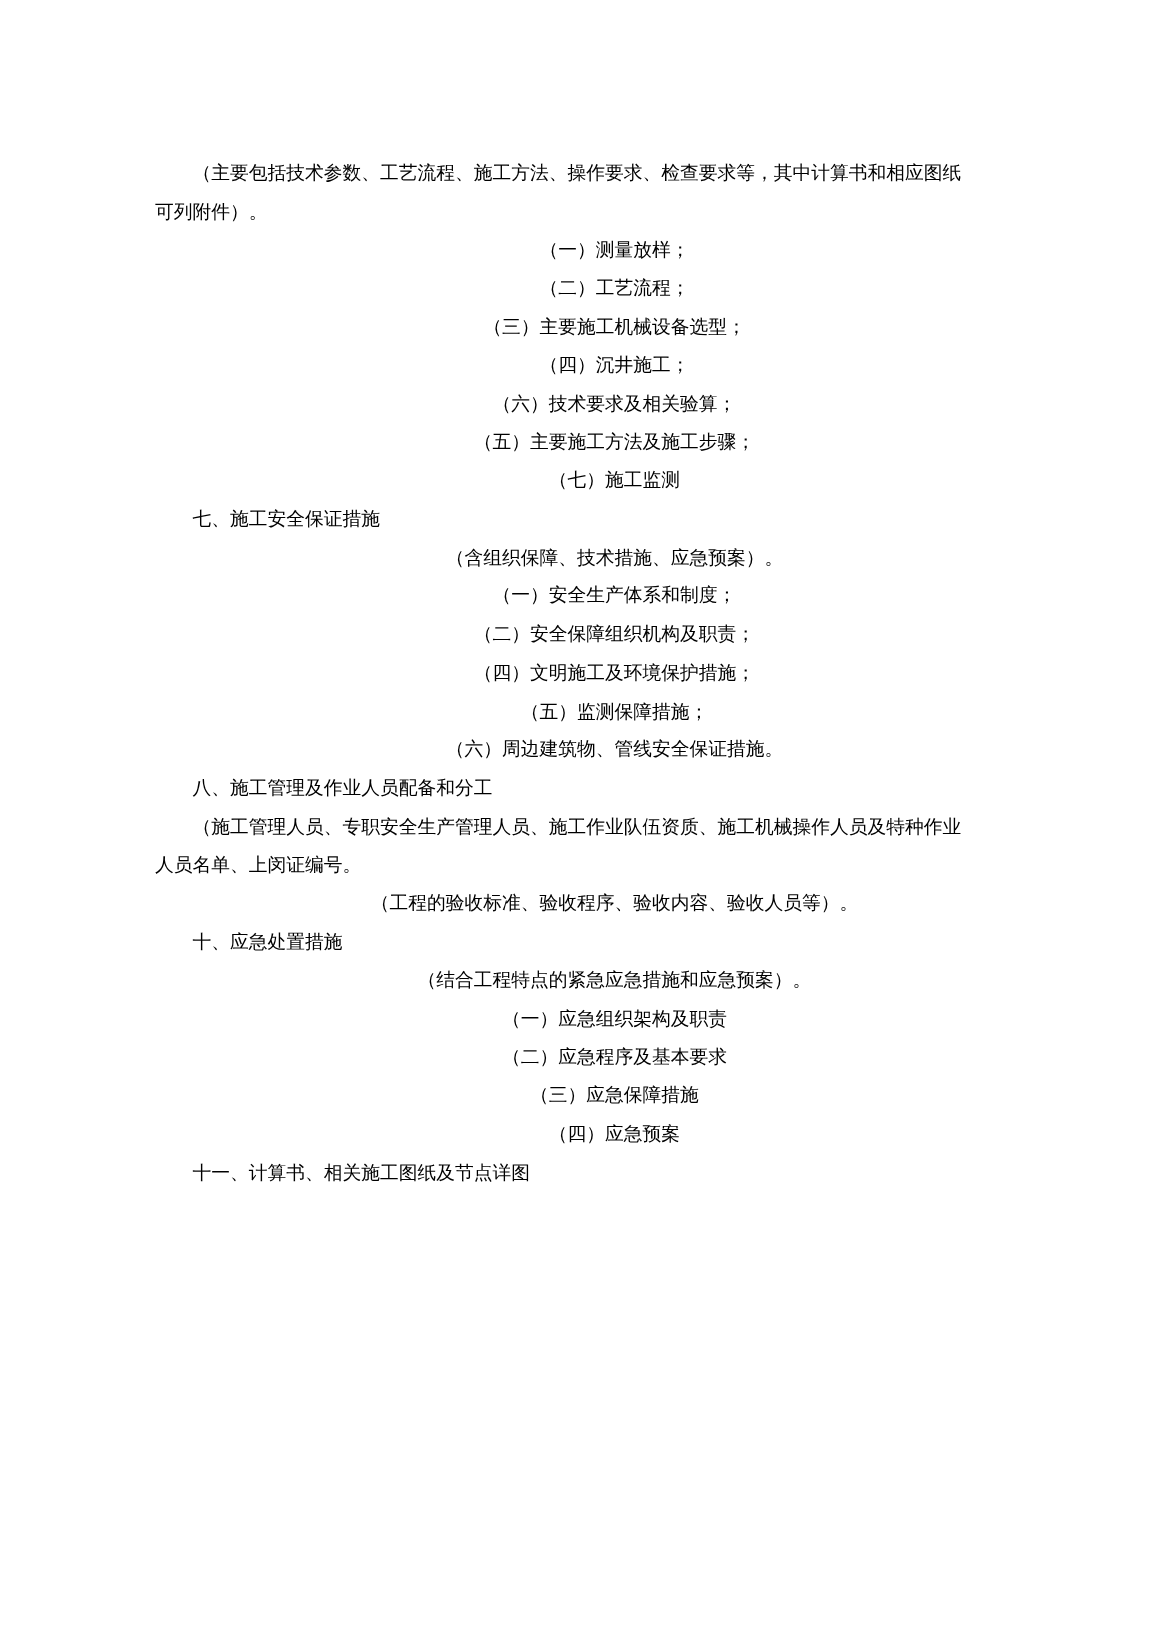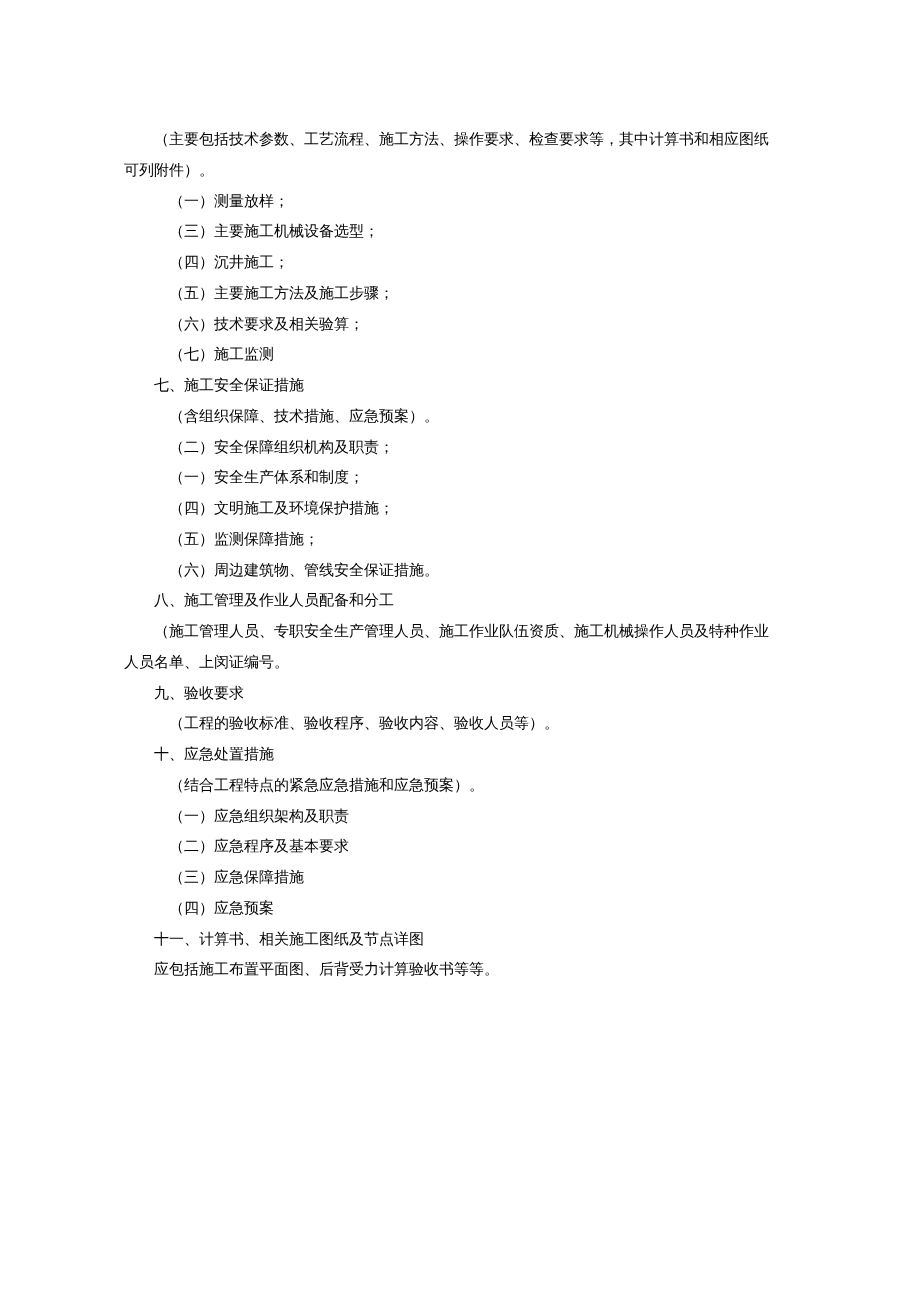--- a/index.html
+++ b/index.html
@@ -29,53 +29,53 @@
       margin: 0;
     }
     .indent-2 {
       text-indent: 2em;
       margin: 0;
     }
     .indent-3 {
       padding-left: 1em;
       text-indent: 2em;
       margin: 0;
+      text-align: center;
     }
   </style>
 </head>
 <body>
 
 <div class="page">
   <p class="wrap-line">（主要包括技术参数、工艺流程、施工方法、操作要求、检查要求等，其中计算书和相应图纸</p>
   <p class="continue-line">可列附件）。</p>
 
   <p class="indent-3">（一）测量放样；</p>
+  <p class="indent-3">（二）工艺流程；</p>
   <p class="indent-3">（三）主要施工机械设备选型；</p>
   <p class="indent-3">（四）沉井施工；</p>
+  <p class="indent-3">（六）技术要求及相关验算；</p>
   <p class="indent-3">（五）主要施工方法及施工步骤；</p>
-  <p class="indent-3">（六）技术要求及相关验算；</p>
   <p class="indent-3">（七）施工监测</p>
 
   <p class="indent-2">七、施工安全保证措施</p>
   <p class="indent-3">（含组织保障、技术措施、应急预案）。</p>
+  <p class="indent-3">（一）安全生产体系和制度；</p>
   <p class="indent-3">（二）安全保障组织机构及职责；</p>
-  <p class="indent-3">（一）安全生产体系和制度；</p>
   <p class="indent-3">（四）文明施工及环境保护措施；</p>
   <p class="indent-3">（五）监测保障措施；</p>
   <p class="indent-3">（六）周边建筑物、管线安全保证措施。</p>
 
   <p class="indent-2">八、施工管理及作业人员配备和分工</p>
   <p class="wrap-line">（施工管理人员、专职安全生产管理人员、施工作业队伍资质、施工机械操作人员及特种作业</p>
   <p class="continue-line">人员名单、上闵证编号。</p>
 
-  <p class="indent-2">九、验收要求</p>
   <p class="indent-3">（工程的验收标准、验收程序、验收内容、验收人员等）。</p>
 
   <p class="indent-2">十、应急处置措施</p>
   <p class="indent-3">（结合工程特点的紧急应急措施和应急预案）。</p>
   <p class="indent-3">（一）应急组织架构及职责</p>
   <p class="indent-3">（二）应急程序及基本要求</p>
   <p class="indent-3">（三）应急保障措施</p>
   <p class="indent-3">（四）应急预案</p>
 
   <p class="indent-2">十一、计算书、相关施工图纸及节点详图</p>
-  <p class="indent-2">应包括施工布置平面图、后背受力计算验收书等等。</p>
 </div>
 
 </body></html>

